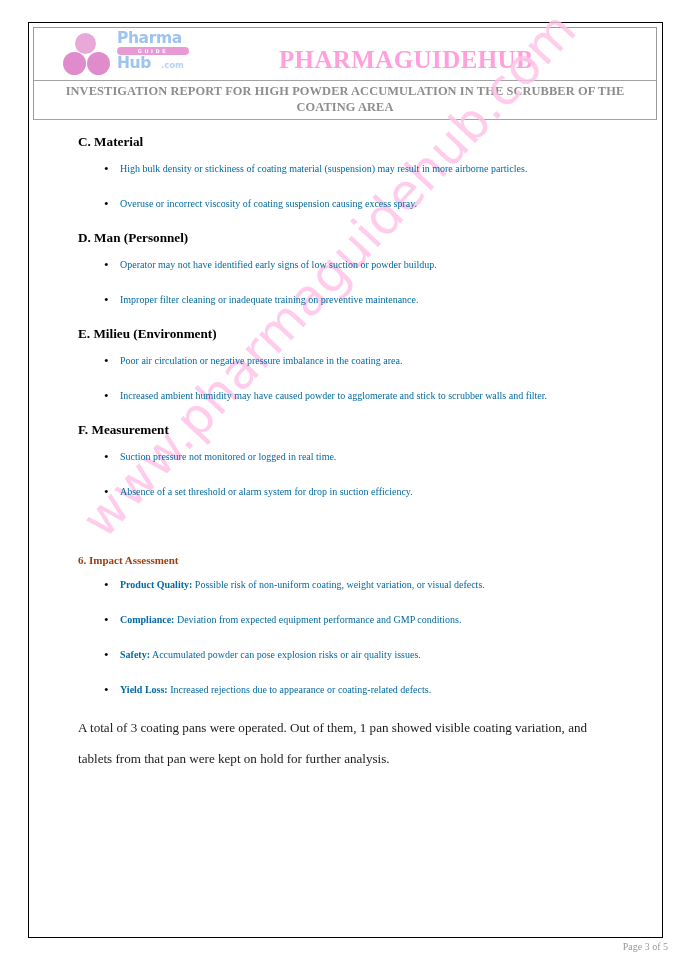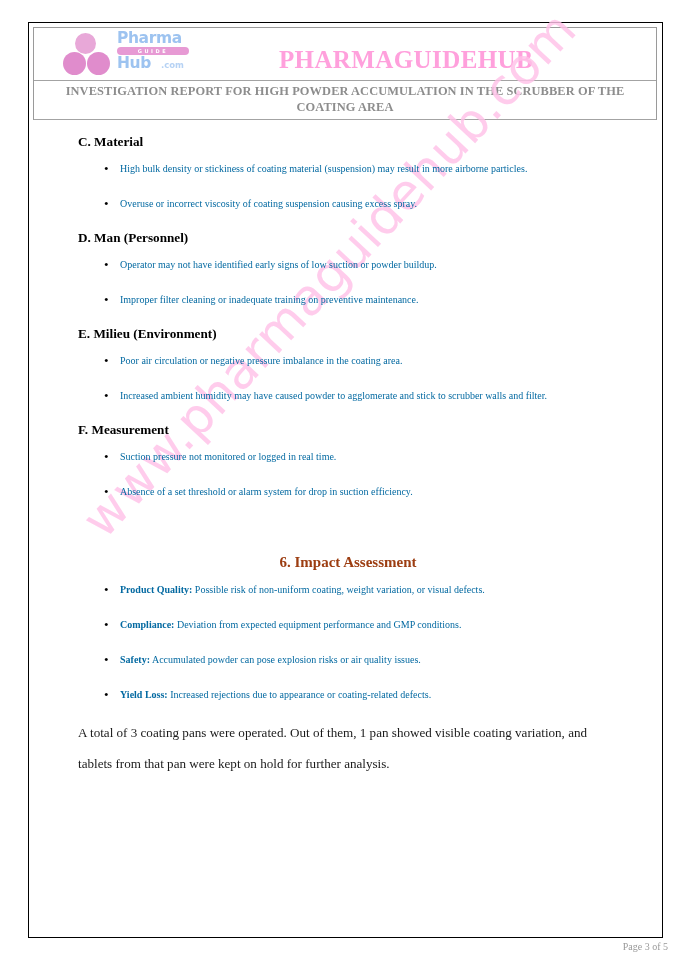--- a/index.html
+++ b/index.html
@@ -193,22 +193,21 @@
   .sec-head {
     font-family: "Liberation Serif", serif;
     font-weight: bold;
     font-size: 13.2px;
     color: #000000;
     margin: 0 0 2px 0;
     padding: 4px 0 4px 0;
   }
   .sec-head.accent {
     color: #9c3d11;
-    font-size: 15px;
-    text-align: center;
+    font-size: 11px;
   }
 
   ul.bullets {
     list-style: none;
     margin: 0;
     padding: 0;
   }
   ul.bullets li {
     position: relative;
     padding-left: 42px;

